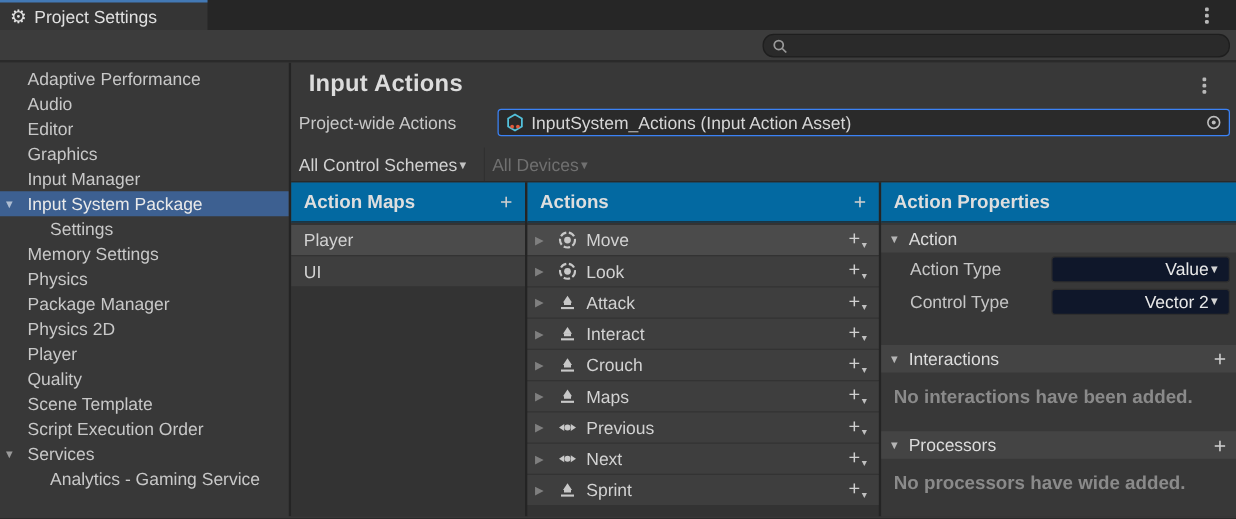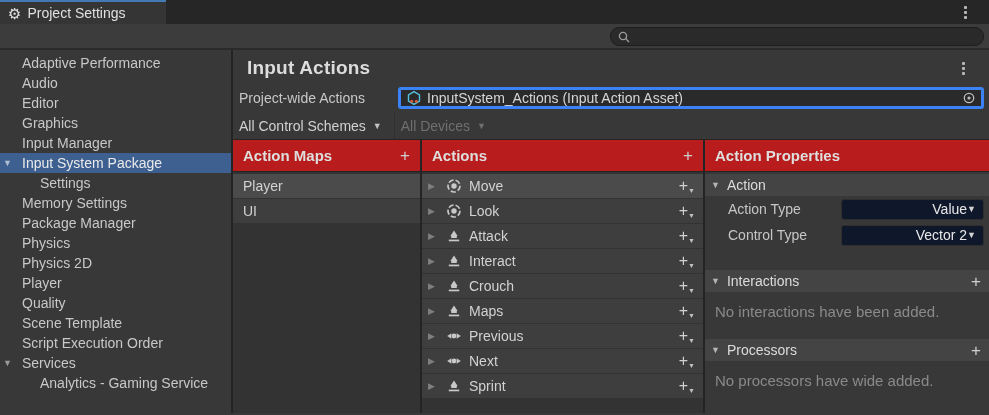--- a/index.html
+++ b/index.html
@@ -31,41 +31,41 @@
   .side-item.indent { padding-left:40px; }
   .side-item .fold { position:absolute; left:3px; top:0; font-size:9px; color:#9a9a9a; }
   .side-item.sel .fold { color:#aebdd2; }
 
   
   .main { flex:1; display:flex; flex-direction:column; background:#383838; min-width:0; }
   .main-header { height:36px; display:flex; align-items:center; position:relative; padding-left:14px; }
   .main-title { font-size:19px; font-weight:bold; color:#dcdcdc; letter-spacing:.2px; }
   .kebab.hdr { position:absolute; right:18px; top:10px; }
 
-  .pw-row { height:24px; display:flex; align-items:center; padding:0 5px 0 6px; margin-bottom:2px; }
+  .pw-row { height:24px; display:flex; align-items:center; padding:0 5px 0 6px; margin-bottom:8px; }
   .pw-label { width:159px; font-size:14px; color:#c8c8c8; flex:none; }
-  .obj-field { flex:1; height:22px; background:#2a2a2a; border:3px solid #3b82f6; border-radius:3px; display:flex; align-items:center; gap:5px; padding-left:5px; cursor:pointer; }
+  .obj-field { flex:1; height:22px; background:#2a2a2a; border:1px solid #3b82f6; border-radius:3px; display:flex; align-items:center; gap:5px; padding-left:5px; cursor:pointer; }
   .obj-field .obj-text { font-size:14px; color:#d6d6d6; flex:1; white-space:nowrap; overflow:hidden; }
   .obj-picker { width:24px; height:100%; display:flex; align-items:center; justify-content:center; flex:none; }
 
   .schemes-row { height:28px; display:flex; align-items:center; border-bottom:1px solid #242424; }
-  .scheme-dd { display:flex; align-items:center; gap:7px; padding:0 12px 0 6px; height:100%; cursor:pointer; border-right:1px solid #303030; }
+  .scheme-dd { display:flex; align-items:center; padding:0 12px 0 6px; height:100%; cursor:pointer; border-right:1px solid #303030; }
   .scheme-dd .dd-label { font-size:14px; color:#d2d2d2; }
   .scheme-dd .caret { font-size:9px; color:#c2c2c2; }
   .scheme-dd.disabled .dd-label { color:#707070; }
   .scheme-dd.disabled .caret { color:#707070; }
   .scheme-dd.disabled { border-right:none; }
 
   
   .columns { flex:1; display:flex; min-height:0; background:#333; }
   .col { display:flex; flex-direction:column; min-width:0; }
   .col-maps { width:189px; border-right:2px solid #242424; background:#333; flex:none; }
   .col-actions { width:283px; border-right:2px solid #242424; background:#333; flex:none; }
   .col-props { flex:1; background:#383838; }
-  .col-header { height:32px; background:#b91c1c; border-bottom:1px solid #242424; display:flex; align-items:center; padding:0 10px; flex:none; }
+  .col-header { height:32px; background:#0369a1; border-bottom:1px solid #242424; display:flex; align-items:center; padding:0 10px; flex:none; }
   .col-header .col-title { font-size:15px; font-weight:bold; color:#dedede; }
   .plus-btn { margin-left:auto; font-size:17px; color:#cfcfcf; cursor:pointer; line-height:1; }
 
   .list { padding-top:2px; display:flex; flex-direction:column; gap:1px; }
   .row { height:24px; background:#3e3e3e; display:flex; align-items:center; font-size:14px; color:#d2d2d2; cursor:pointer; }
   .row.sel { background:#4b4b4b; }
   .map-row { padding-left:10px; }
   .action-row { padding:0 8px 0 6px; gap:7px; }
   .action-row .fold { font-size:9px; color:#7f7f7f; width:10px; flex:none; }
   .action-row .a-icon { width:17px; height:17px; flex:none; display:flex; align-items:center; justify-content:center; }
@@ -78,21 +78,21 @@
   .section-strip { height:22px; background:#444; display:flex; align-items:center; padding:0 8px 0 6px; margin:0 0 0 0; }
   .section-strip .fold { font-size:9px; color:#b5b5b5; margin-right:7px; }
   .section-strip .sec-title { font-size:14px; color:#dcdcdc; }
   .strip-action { margin-top:2px; }
   .prop-row { height:26px; display:flex; align-items:center; padding-left:23px; padding-right:5px; }
   .prop-label { width:113px; font-size:14px; color:#c6c6c6; flex:none; }
   .dropdown { flex:1; height:21px; background:#0f172a; border:1px solid #2e2e2e; border-radius:3px; display:flex; align-items:center; padding:0 7px; cursor:pointer;text-align:right; }
   .dropdown .dd-value { font-size:14px; color:#e8e8e8; flex:1; }
   .dropdown .caret { font-size:9px; color:#d2d2d2; }
   .strip-interactions { margin-top:22px; }
-  .empty-note { font-size:15px; color:#8a8a8a; padding-left:10px; margin:11px 0 19px 0; }
+  .empty-note { font-size:15px; color:#8a8a8a; padding-left:10px; margin:11px 0 19px 0;font-weight:bold; }
   .empty-note.last { margin-bottom:0; }
 
   svg { display:block; }
 </style>
 </head>
 <body>
 
 <svg width="0" height="0" style="position:absolute">
   <defs>
     <g id="def-stick">
@@ -143,22 +143,22 @@
       <div class="side-item"><span>Audio</span></div>
       <div class="side-item"><span>Editor</span></div>
       <div class="side-item"><span>Graphics</span></div>
       <div class="side-item"><span>Input Manager</span></div>
       <div class="side-item sel">
         <span class="fold">▼</span>
         <span>Input System Package</span>
       </div>
       <div class="side-item indent"><span>Settings</span></div>
       <div class="side-item"><span>Memory Settings</span></div>
+      <div class="side-item"><span>Physics</span></div>
       <div class="side-item"><span>Package Manager</span></div>
-      <div class="side-item"><span>Physics</span></div>
       <div class="side-item"><span>Physics 2D</span></div>
       <div class="side-item"><span>Player</span></div>
       <div class="side-item"><span>Quality</span></div>
       <div class="side-item"><span>Scene Template</span></div>
       <div class="side-item"><span>Script Execution Order</span></div>
       <div class="side-item">
         <span class="fold">▼</span>
         <span>Services</span>
       </div>
       <div class="side-item indent"><span>Analytics - Gaming Service</span></div>

